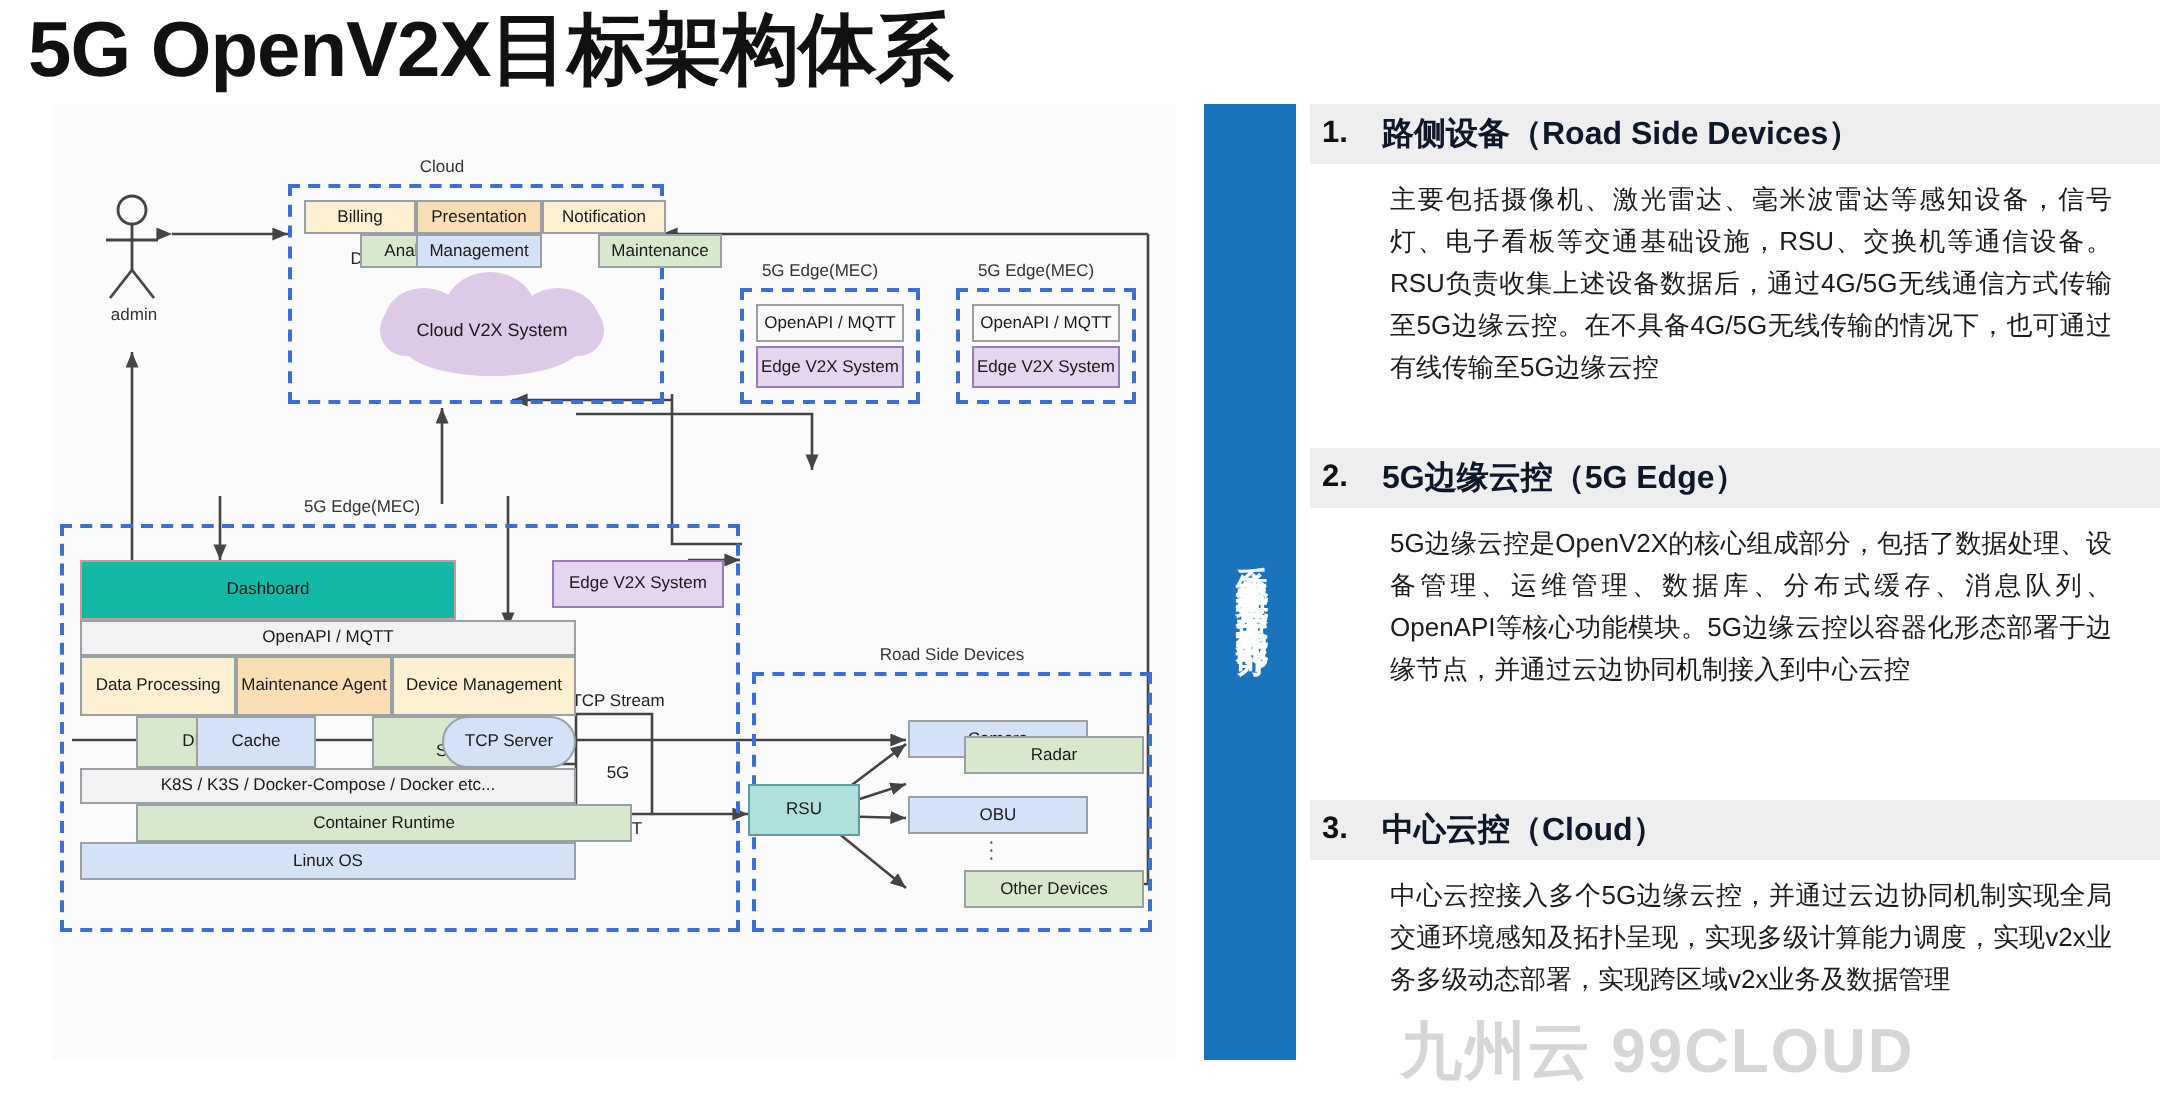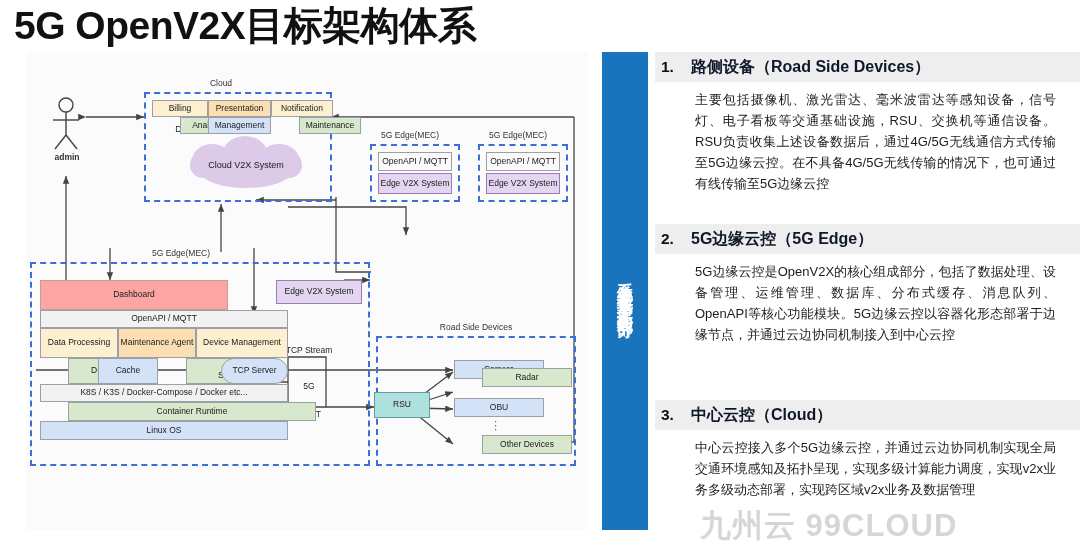--- a/index.html
+++ b/index.html
@@ -45,21 +45,21 @@
     font-size: 8.5px; color: #1a1a1a;
     display: flex; align-items: center; justify-content: center;
     text-align: center; line-height: 1.1;
   }
   .n-yellow  { background: #fdf0d0; }
   .n-orange  { background: #fbdfb2; }
   .n-green   { background: #d7e8cd; margin-left: 28px; }
   .n-blue    { background: #d4e2f7; }
   .n-gray    { background: #f2f2f2; }
   .n-purple  { background: #e4d5f0; border-color:#9b7cb8; }
-  .n-red     { background: #fca5a5; border-color:#c99; }
+  .n-red     { background: #14b8a6; border-color:#c99; }
   .n-teal    { background: #aee0dd; border-color:#5f9e9a; }
   .n-white   { background: #fafafa; }
 
   .cloudshape {
     position: absolute;
     background: #ddc9e8;
     border-radius: 50%;
     font-size: 9px; color:#1a1a1a;
     display:flex; align-items:center; justify-content:center;
   }
@@ -176,21 +176,21 @@
       <line x1="390" y1="362" x2="427" y2="392" stroke="#444" stroke-width="1.3" marker-end="url(#ah)"></line>
 
       <polyline points="10,318 427,318" stroke="#444" stroke-width="1.3" fill="none" marker-end="url(#ah)"></polyline>
 
       <text class="wtext" x="196" y="80" text-anchor="middle">Direct Messages to OBU</text>
       <text class="wtext" x="283" y="301" text-anchor="middle">TCP Stream</text>
       <text class="wtext" x="283" y="337" text-anchor="middle">5G</text>
       <text class="wtext" x="283" y="365" text-anchor="middle">MQTT</text>
     </svg>
 
-    <div class="grp-label" style="left:16px; top:100px; width:50px;font-weight:bold;">admin</div>
+    <div class="grp-label" style="left:16px; top:100px; width:50px;">admin</div>
 
     <div class="grp-label" style="left:160px; top:26px; width:70px;">Cloud</div>
     <div class="dashed" style="left:118px; top:40px; width:188px; height:110px;"></div>
 
     <div class="node n-yellow" style="left:126px; top:48px; width:56px; height:17px;">Billing</div>
     <div class="node n-orange" style="left:182px; top:48px; width:63px; height:17px;">Presentation</div>
     <div class="node n-yellow" style="left:245px; top:48px; width:62px; height:17px;">Notification</div>
     <div class="node n-green" style="left:126px; top:65px; width:56px; height:17px;">Analysis</div>
     <div class="node n-blue" style="left:182px; top:65px; width:63px; height:17px;">Management</div>
     <div class="node n-green" style="left:245px; top:65px; width:62px; height:17px;">Maintenance</div>

